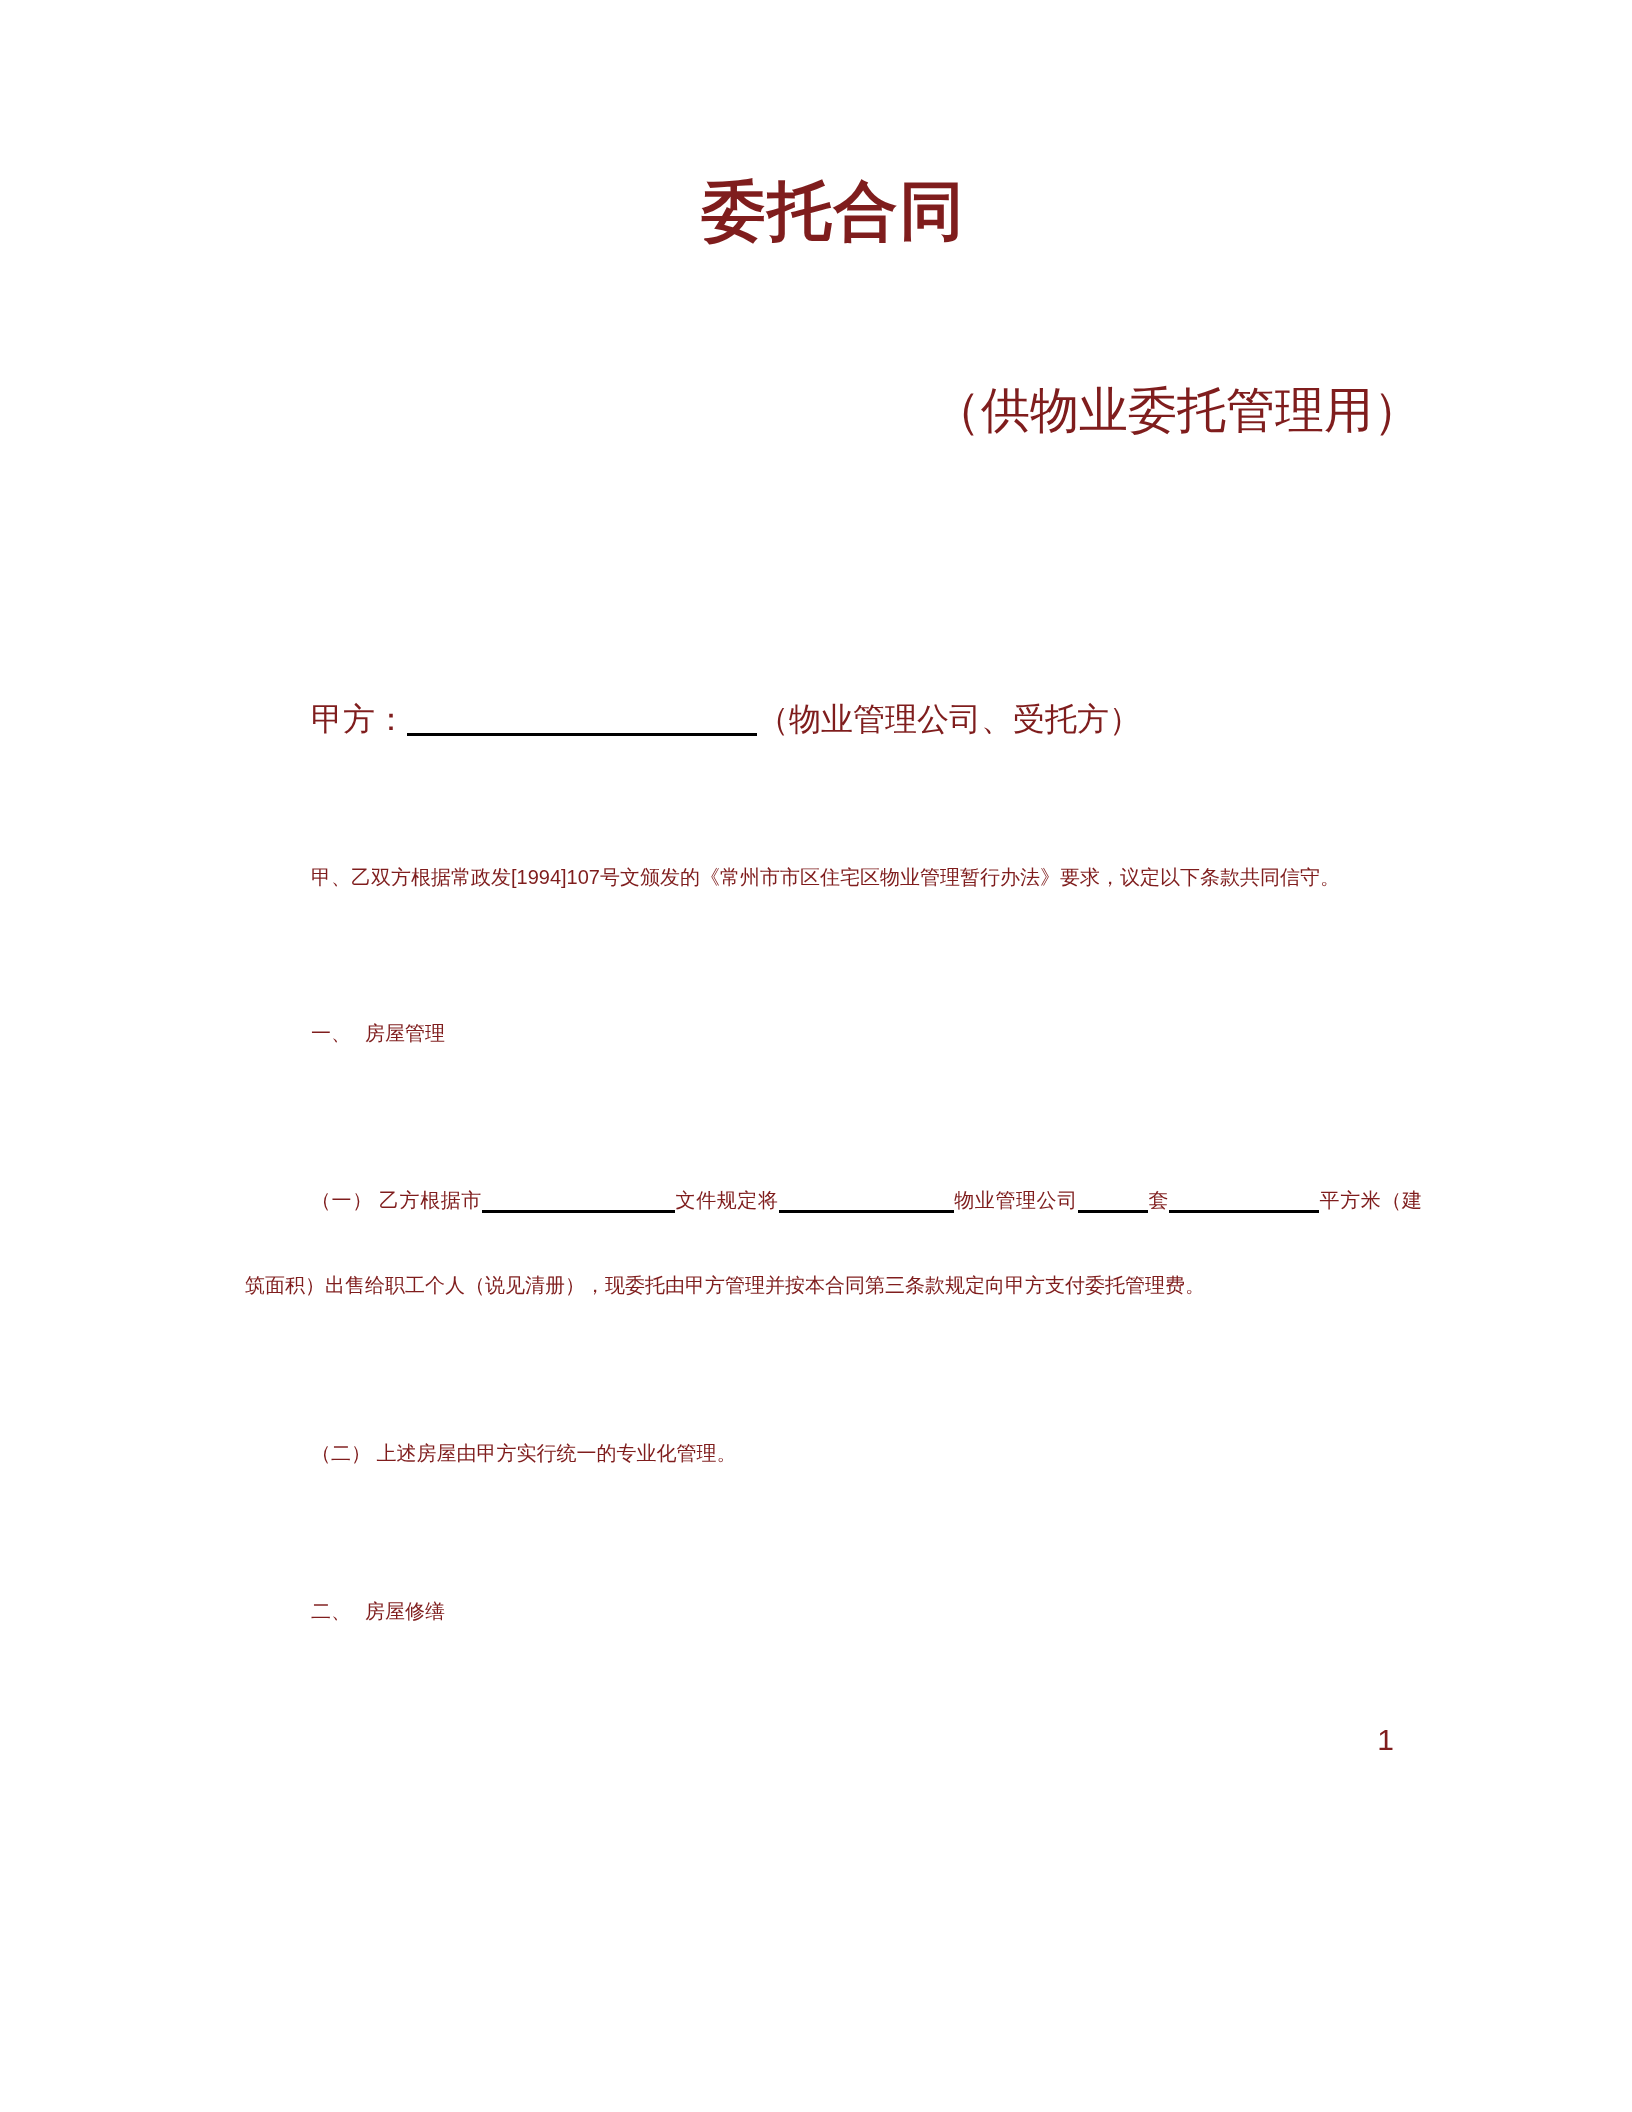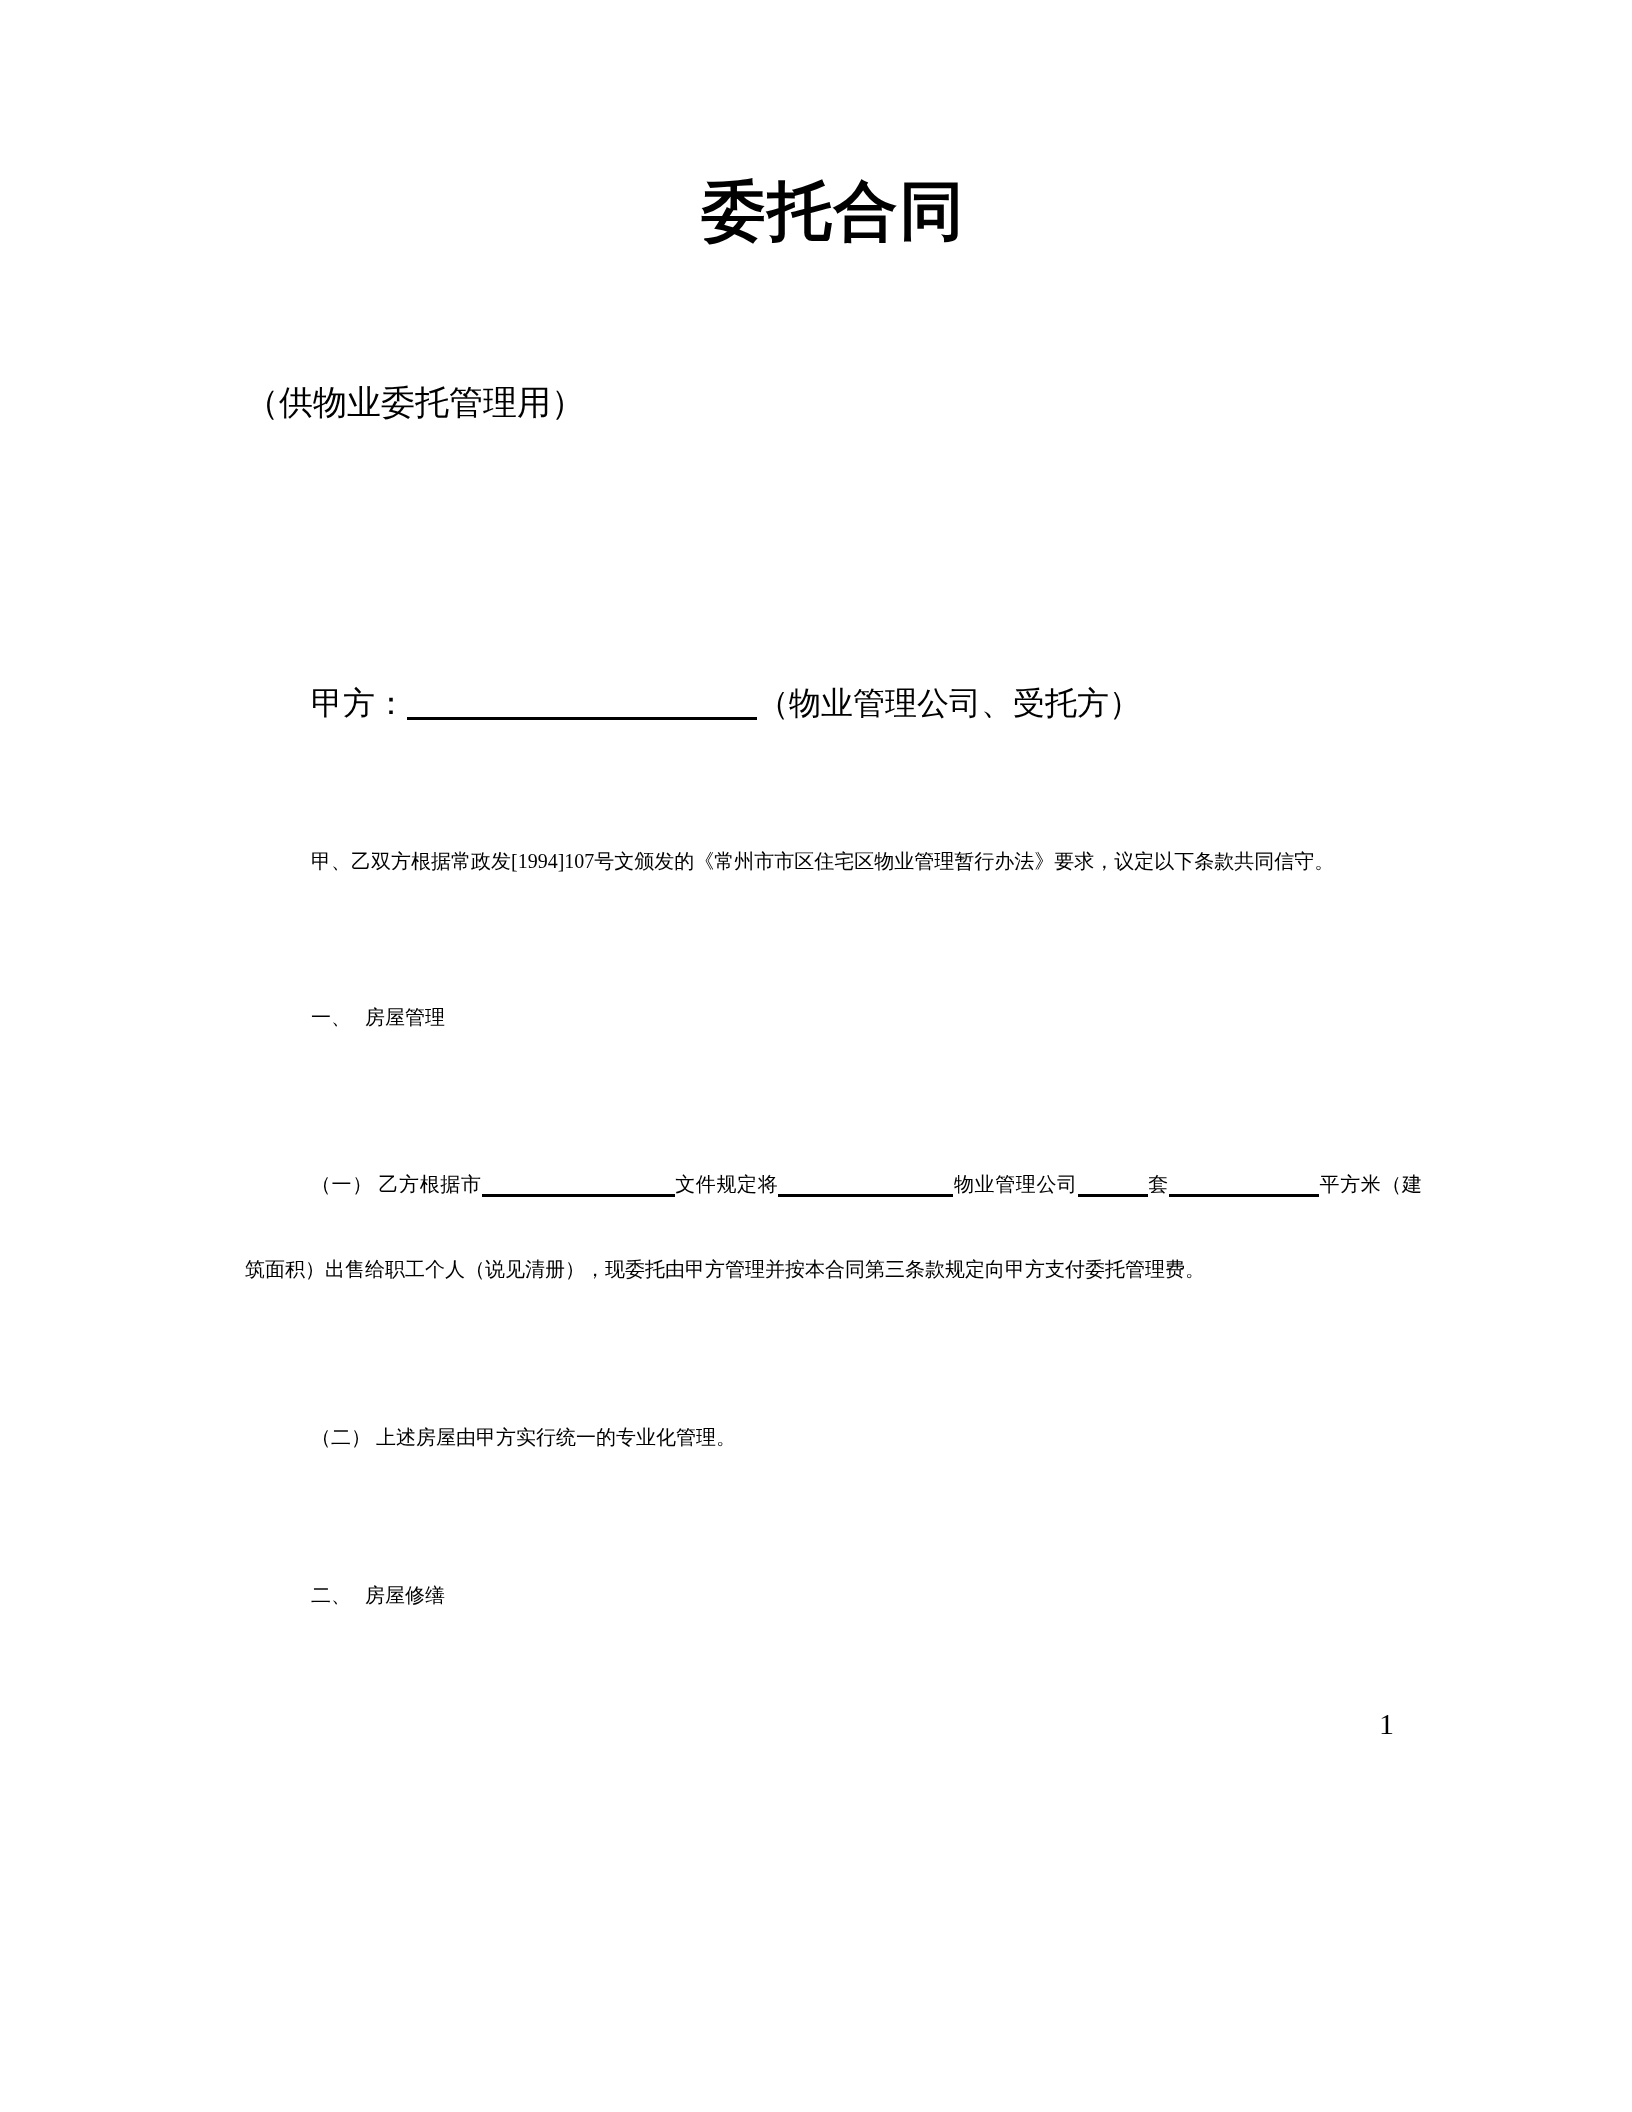--- a/index.html
+++ b/index.html
@@ -3,39 +3,39 @@
 <meta charset="utf-8">
 <style>
   * { margin: 0; padding: 0; box-sizing: border-box; }
   html, body { background: #ffffff; }
   .page {
     position: relative;
     width: 1632px;
     min-height: 2112px;
     margin: 0 auto;
     background: #ffffff;
-    color: #000000;
-    font-family: Liberation Serif, serif;
+    color: #7f1d1d;
+    font-family: Liberation Sans, sans-serif;
     padding: 0 210px 60px 245px;
     overflow: hidden;
     border-radius: 26px;
   }
   .doc-title {
     margin-top: 178px;
     font-size: 64px;
     font-weight: bold;
     line-height: 1.05;
     text-align: center;
     letter-spacing: 2px;
   }
   .doc-subtitle {
     margin-top: 139px;
-    font-size: 34px;
+    font-size: 49px;
     line-height: 1.1;
-    text-align: left;
+    text-align: right;
   }
   .party-line {
     font-size: 32px;
     line-height: 56px;
     padding-left: 66px;
     white-space: nowrap;
   }
   .party-line.first { margin-top: 253px; }
   .party-line + .party-line { margin-top: 39px; }
   .body-text {

